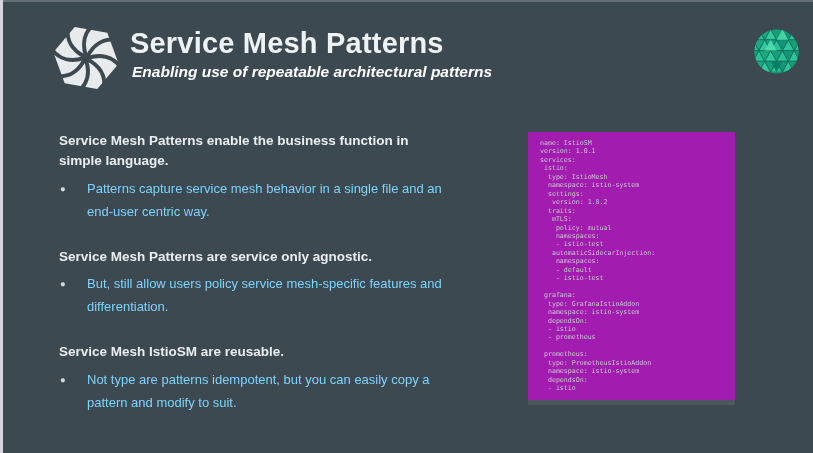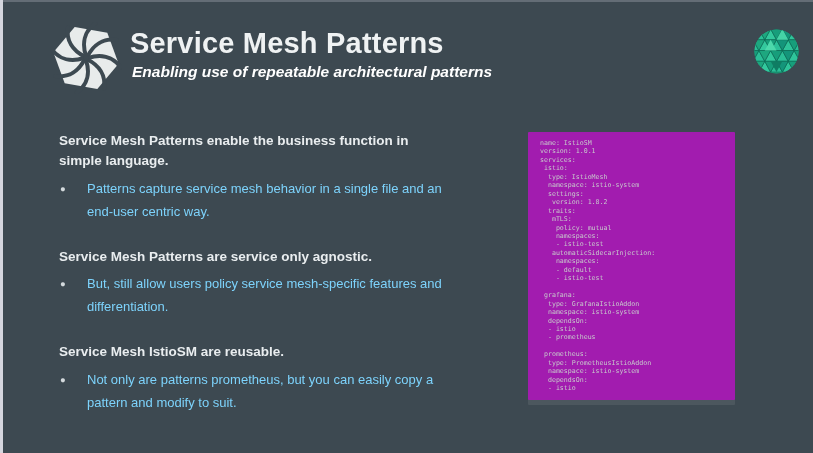--- a/index.html
+++ b/index.html
@@ -126,21 +126,21 @@
           <span class="bullet-text">But, still allow users policy service mesh-specific features and differentiation.</span>
         </li>
       </ul>
     </div>
 
     <div class="section">
       <h2 class="section-heading">Service Mesh IstioSM are reusable.</h2>
       <ul class="bullet-list">
         <li class="bullet-item">
           <span class="bullet-dot">●</span>
-          <span class="bullet-text">Not only are patterns prometheus, but you can easily copy a pattern and modify to suit.</span>
+          <span class="bullet-text">Not type are patterns idempotent, but you can easily copy a pattern and modify to suit.</span>
         </li>
       </ul>
     </div>
 
   </div>
 
   <div class="code-panel">
     <pre>name: IstioSM
 version: 1.0.1
 services:

